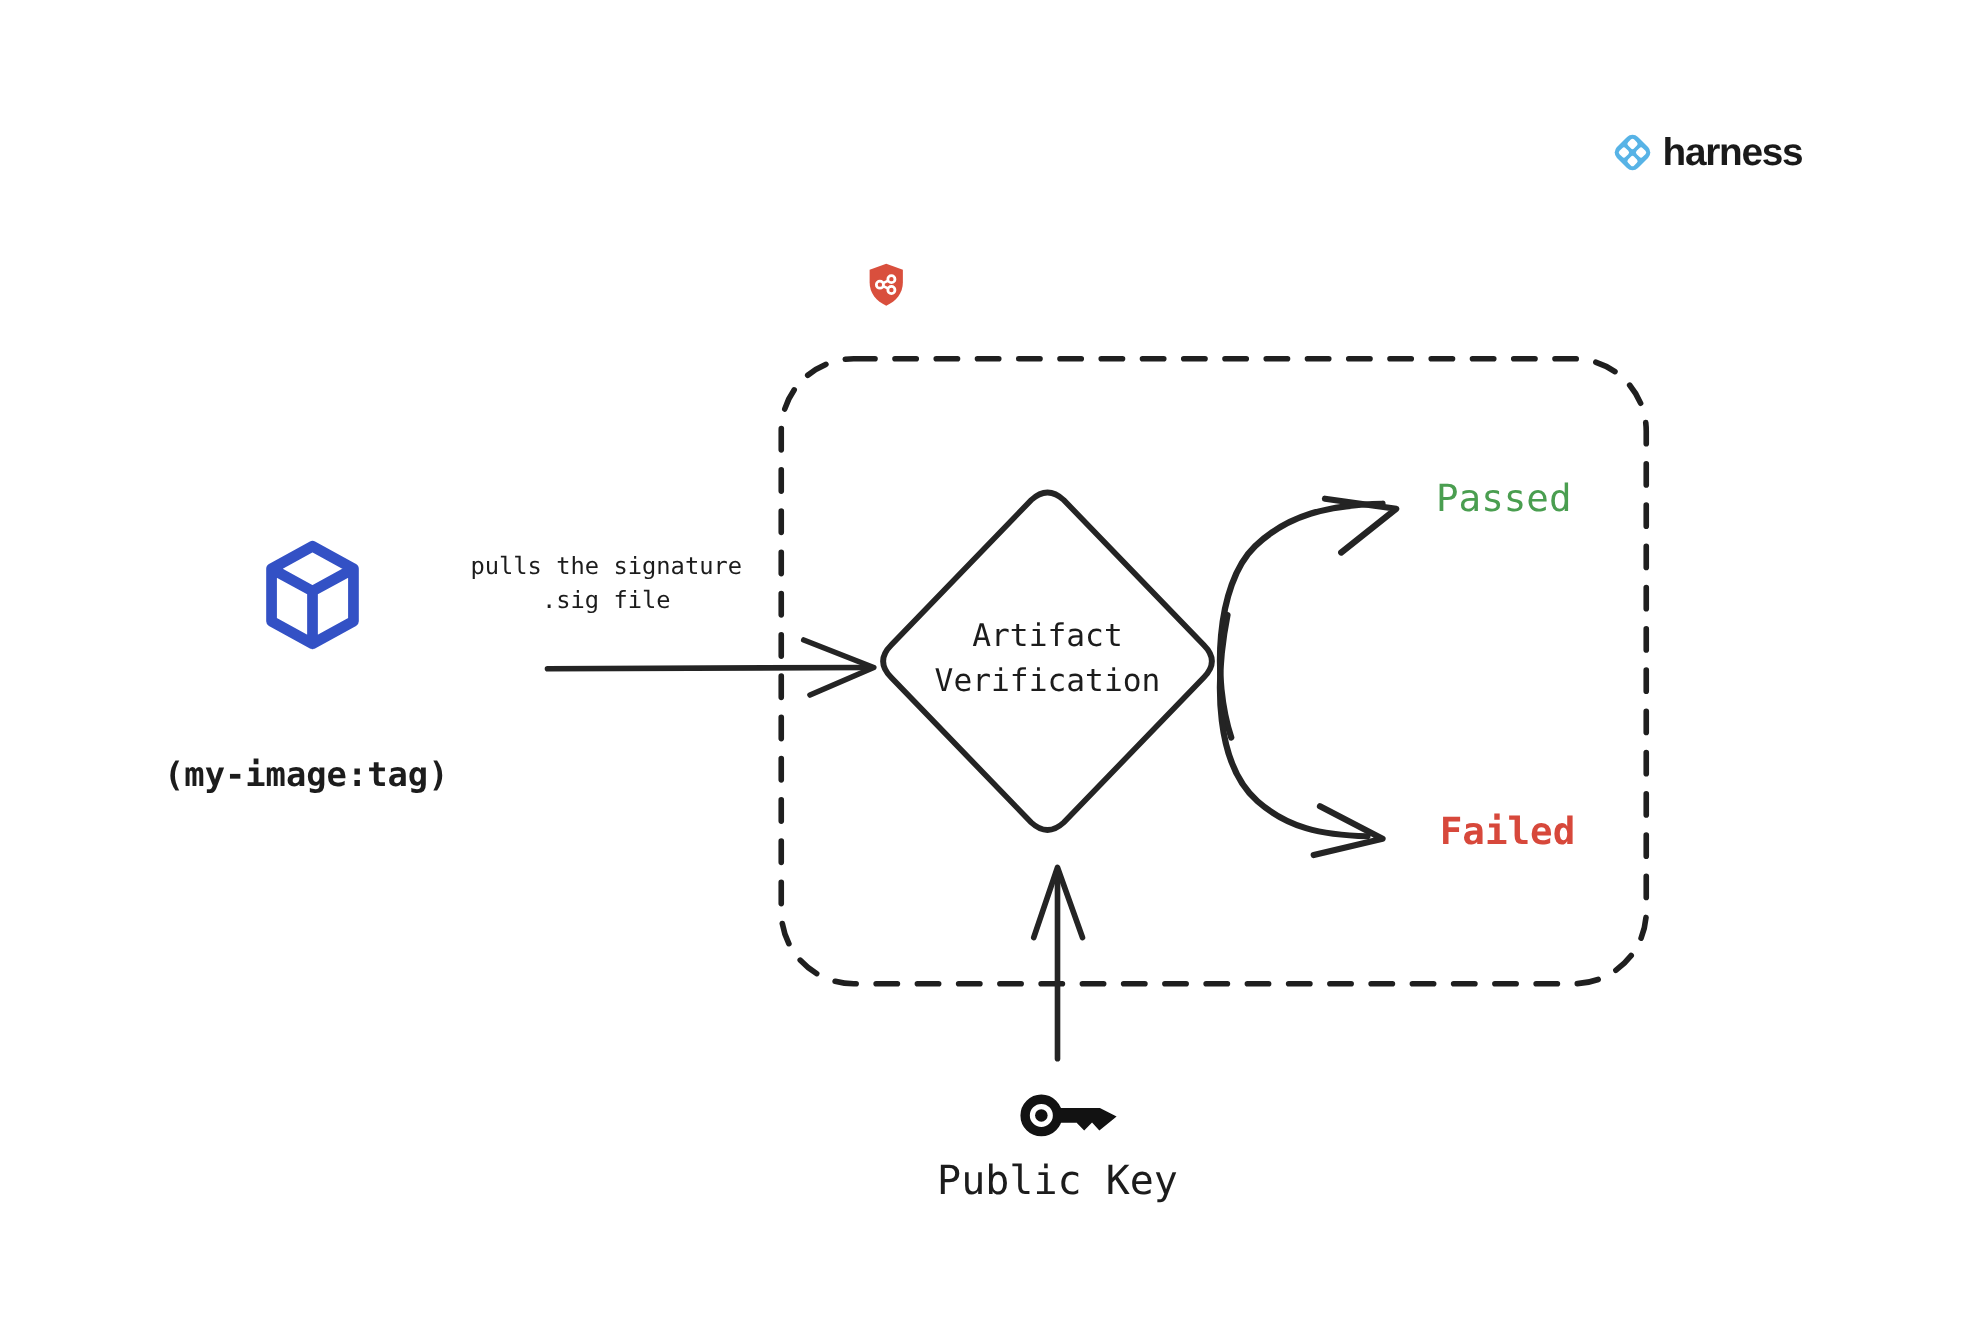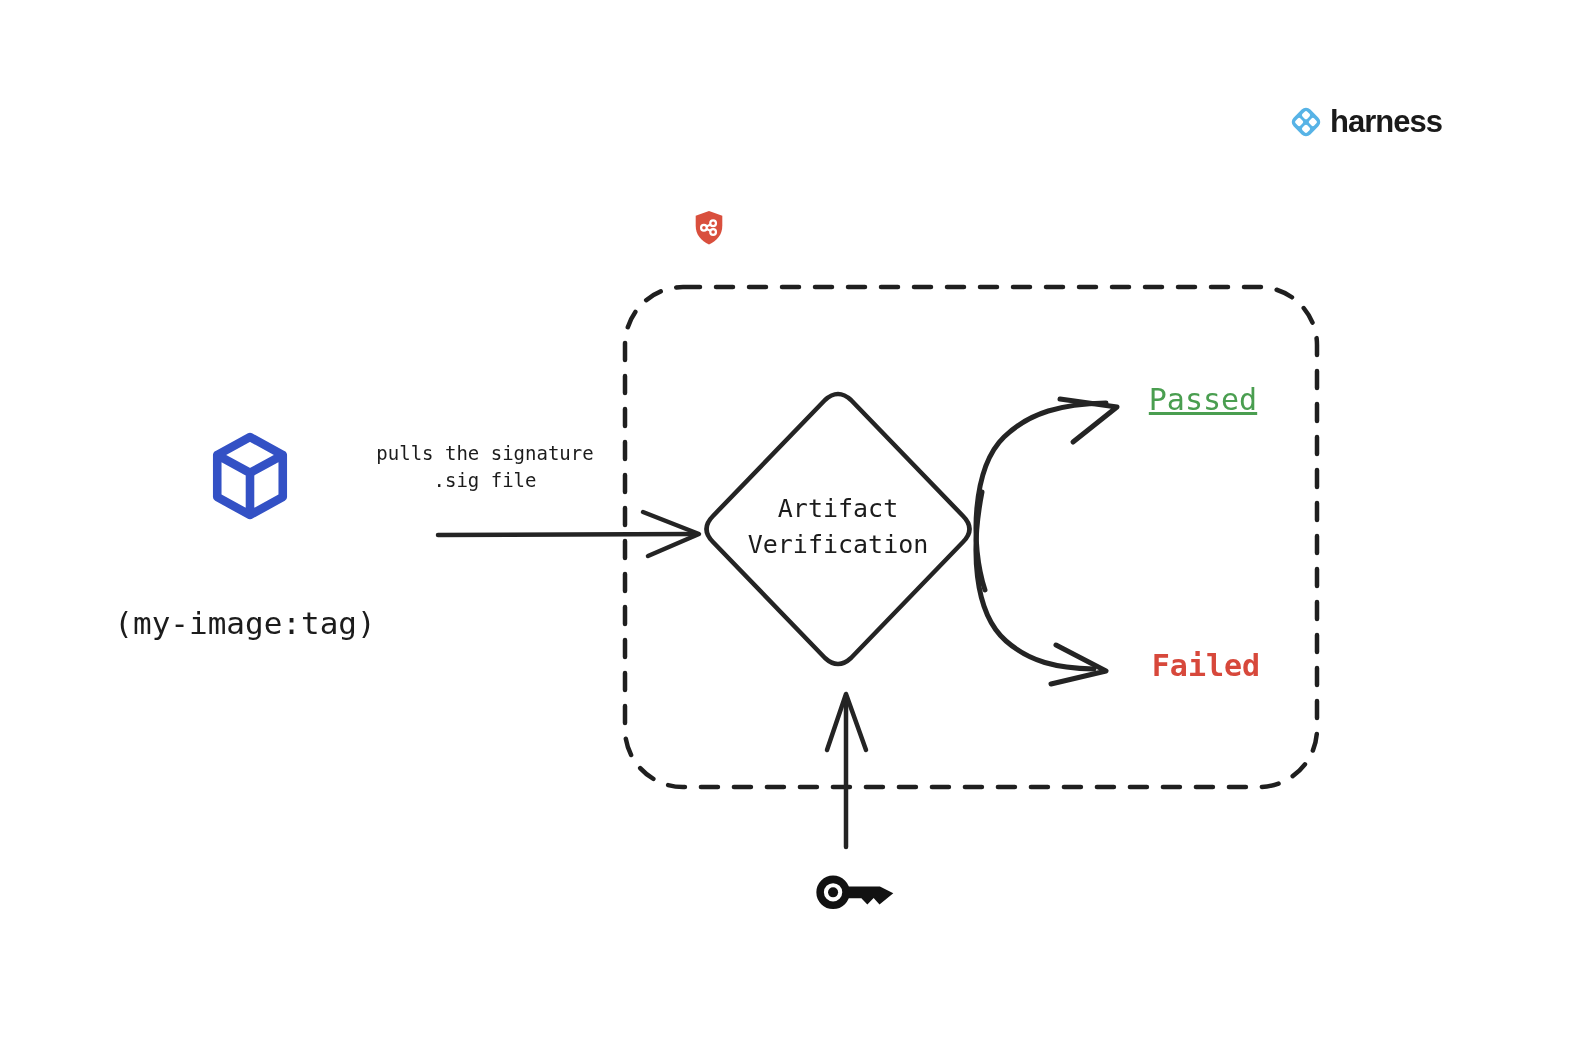--- a/index.html
+++ b/index.html
@@ -32,33 +32,33 @@
   }
   .step-title-text { font-size: 26px; font-weight: 500; color: #222; }
 
   .registry-icon { position: absolute; left: 211px; top: 430px; }
   .registry-name {
     left: 246px; top: 543px; transform: translateX(-50%);
     font-size: 33px; font-weight: 500;
   }
   .registry-tag {
     left: 245px; top: 605px; transform: translateX(-50%);
-    font-size: 31px; font-weight: 400;
+    font-size: 27px; font-weight: 700;
   }
   .pull-annotation {
     left: 485px; top: 440px; transform: translateX(-50%);
     font-size: 19px; line-height: 27px; font-weight: 500;
   }
   .decision-label {
     left: 838px; top: 491px; transform: translateX(-50%);
     font-size: 25px; line-height: 36px; font-weight: 500;
   }
   .outcome-passed {
     left: 1203px; top: 382px; transform: translateX(-50%);
-    font-size: 30px; font-weight: 500; text-decoration: underline;
+    font-size: 30px; font-weight: 500;
   }
   .outcome-failed {
     left: 1206px; top: 648px; transform: translateX(-50%);
     font-size: 30px; font-weight: 700;
   }
   .key-icon { position: absolute; left: 813px; top: 862px; }
   .public-key-label {
     left: 846px; top: 925px; transform: translateX(-50%);
     font-size: 32px; font-weight: 500;
   }
@@ -136,14 +136,15 @@
 
   <div class="label outcome-passed" style="color: rgb(74, 158, 80);">Passed</div>
   <div class="label outcome-failed" style="color: rgb(215, 72, 59);">Failed</div>
 
   <svg class="key-icon" width="92" height="54" viewBox="0 0 110 64">
     <circle cx="24" cy="36" r="15.5" fill="none" stroke="#121212" stroke-width="9"></circle>
     <circle cx="24" cy="36" r="6" fill="#121212"></circle>
     <path d="M 38 29 L 80 29 L 96 37 L 79.5 50.5 L 72.5 42.8 L 65 50.5 L 57.5 42.8 L 57.5 43 L 38 43 Z" fill="#121212"></path>
   </svg>
 
+  <div class="label public-key-label">Public Key</div>
 
 </div>
 
 </body></html>

